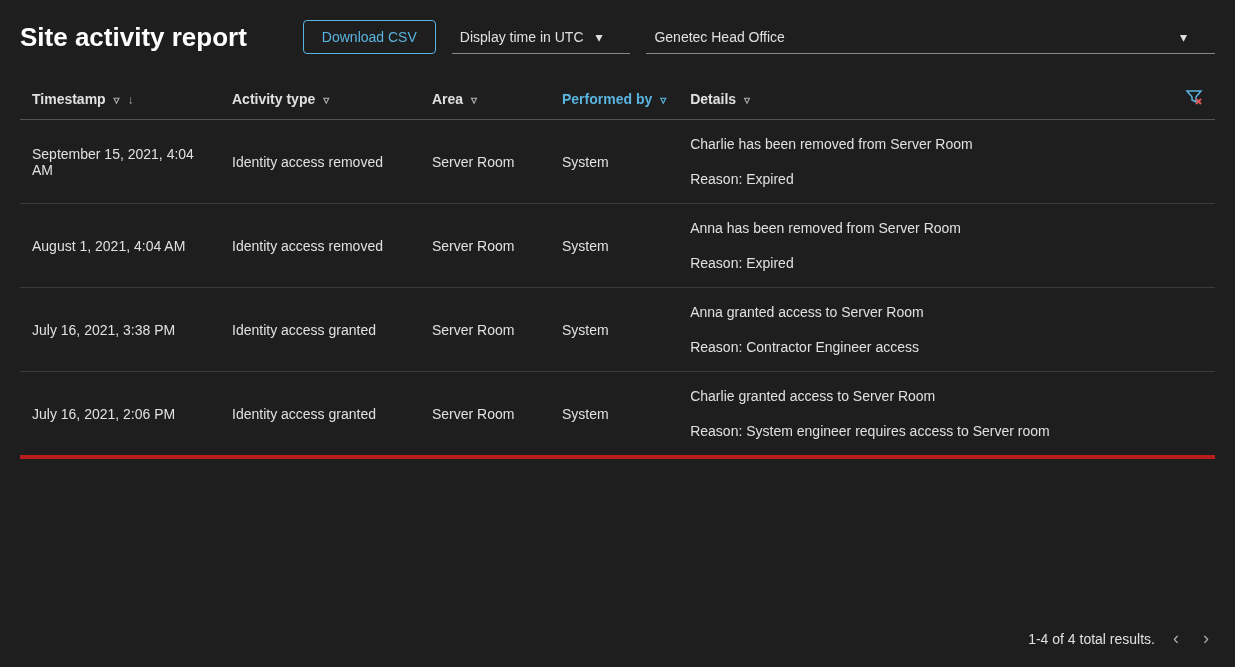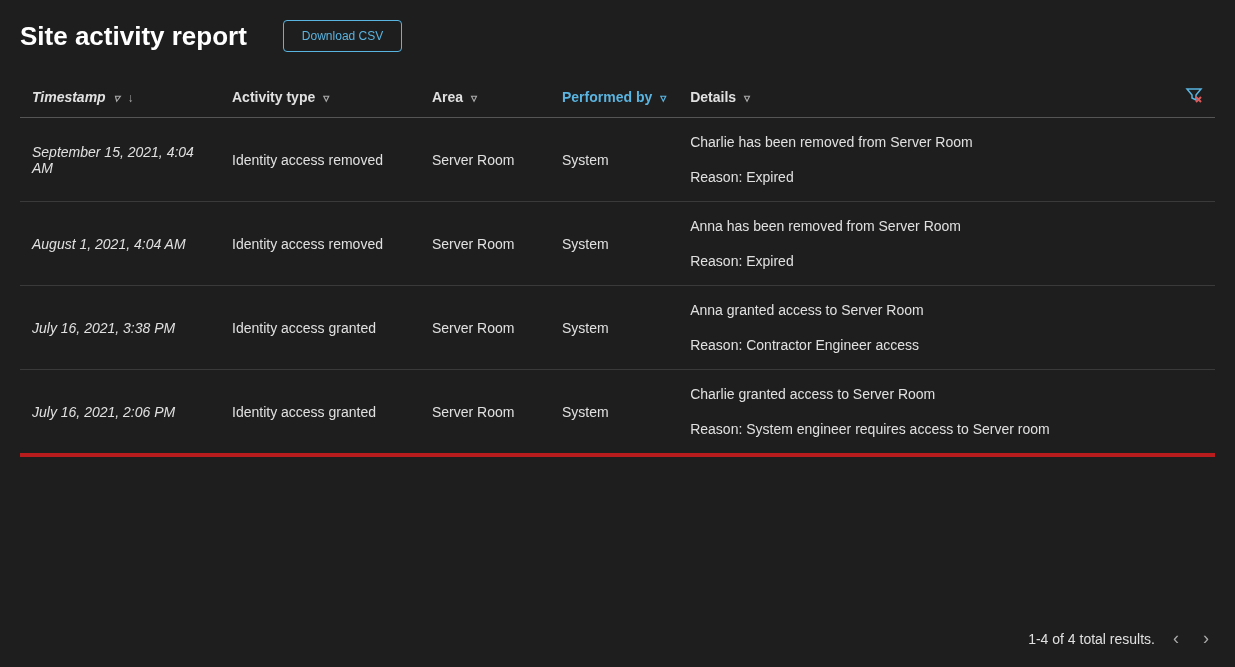--- a/index.html
+++ b/index.html
@@ -33,22 +33,23 @@
       flex: 0 0 auto;
       margin-right: 20px;
     }
     .btn-download {
       background: transparent;
       border: 1.5px solid #5ab4e0;
       color: #5ab4e0;
       padding: 8px 18px;
       border-radius: 4px;
       cursor: pointer;
-      font-size: 12px;
+      font-size: 14px;
       white-space: nowrap;
+      margin-left: 20px;
     }
     .dropdown-btn {
       background: transparent;
       border: none;
       border-bottom: 1.5px solid #888;
       color: #e0e0e0;
       padding: 8px 28px 8px 8px;
       cursor: pointer;
       font-size: 14px;
       position: relative;
@@ -112,21 +113,21 @@
       border-bottom: 1px solid #3a3a3a;
     }
     tbody tr:last-child {
       border-bottom: 4px solid #b91c1c;
     }
     tbody td {
       padding: 16px 12px;
       vertical-align: middle;
       color: #e0e0e0;
     }
-    .col-timestamp { width: 200px; font-style: italic; }
+    .col-timestamp { width: 200px; }
     .col-activity { width: 200px; }
     .col-area { width: 130px; }
     .col-performed { width: 120px; }
     .col-details { width: auto; }
     .col-clearfilter { width: 40px; text-align: right; }
     .detail-line1 { display: block; }
     .detail-line2 { display: block; color: #e0e0e0; margin-top: 19px; }
     .footer {
       display: flex;
       align-items: center;
@@ -155,20 +156,28 @@
     }
   </style>
 </head>
 <body>
 
 <div class="page-container">
 
   <div class="header">
     <span class="page-title">Site activity report</span>
     <button class="btn-download">Download CSV</button>
+    <button class="dropdown-btn">
+      <span>Display time in UTC</span>
+      <span class="arrow">▾</span>
+    </button>
+    <div class="site-dropdown">
+      <span>Genetec Head Office</span>
+      <span>▾</span>
+    </div>
   </div>
 
   <div class="table-container">
     <table>
       <thead>
         <tr>
           <th class="col-timestamp">
             <span>Timestamp</span>
             <span class="filter-icon">▿</span>
             <span class="sort-icon">↓</span>

